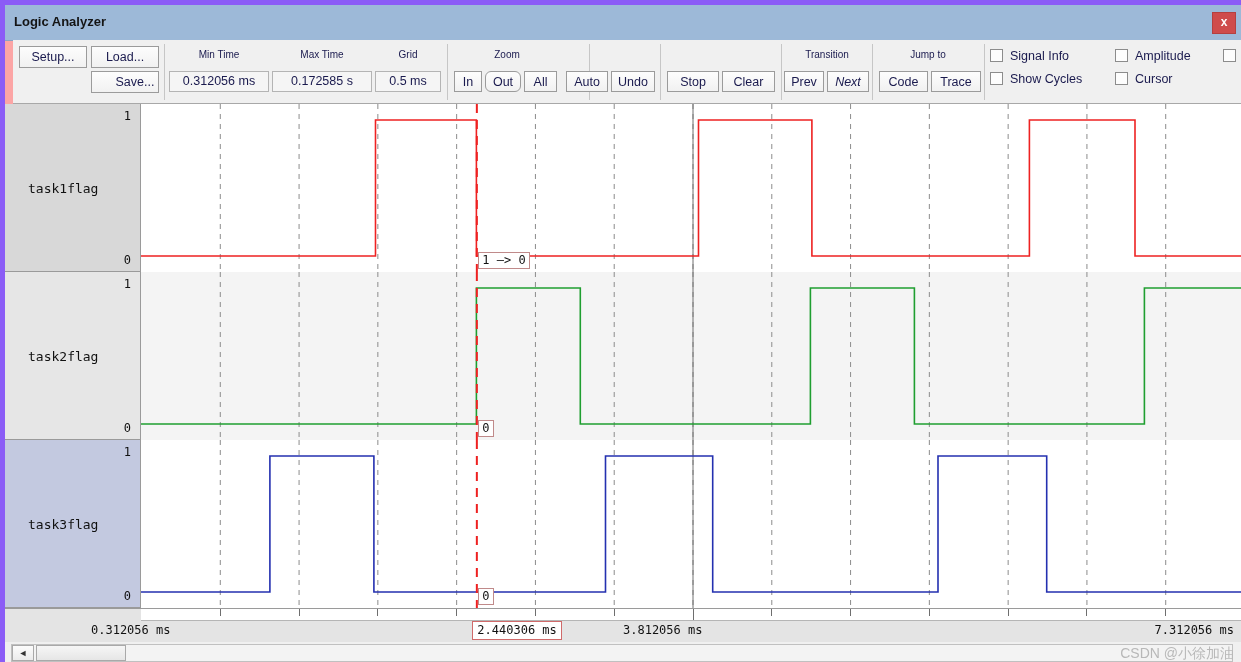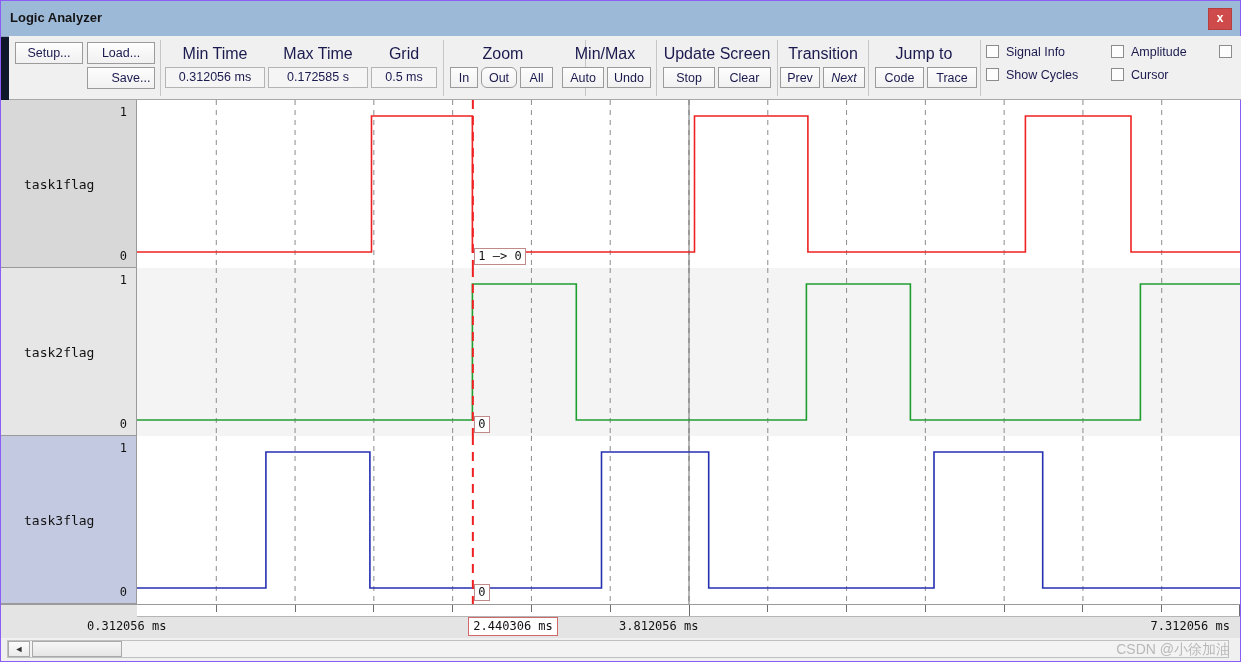--- a/index.html
+++ b/index.html
@@ -5,21 +5,21 @@
   html,body{margin:0;padding:0;}
   body{
     width:1241px;height:662px;
     background:#ffffff;
     font-family:"Liberation Sans", sans-serif;
     font-size:12px;
     color:#1a1a2e;
     overflow:hidden;
   }
   #app{position:relative;width:1241px;height:662px;box-sizing:border-box;
-       border:1px solid #8b5cf6;background:#0f172a;}
+       border:5px solid #8b5cf6;background:#fca5a5;}
 
   
   #titlebar{
     position:absolute;left:0;top:0;width:1239px;height:35px;
     background:#9db9d8;
     border-bottom:1px solid #8ba4c4;
   }
   #titlebar .title{
     position:absolute;left:9px;top:9px;
     font-size:13px;font-weight:bold;color:#141414;
@@ -35,21 +35,21 @@
   
   #toolbar{
     position:absolute;left:0;top:35px;width:1239px;height:64px;
     background:#f0f0f0;border-bottom:1px solid #a8a8a8;
     box-sizing:border-box;
     margin-left:8px;
   }
   .tgroup{position:absolute;top:0;height:64px;box-sizing:border-box;}
   .tgroup .ghead{
     position:absolute;top:9px;left:0;width:100%;text-align:center;
-    font-size:16px;color:#1a1a4e;white-space:nowrap;
+    font-size:10px;color:#1a1a4e;white-space:nowrap;
   }
   .grpsep{position:absolute;top:4px;width:1px;height:56px;background:#c6c6c6;}
 
   .btn{
     position:absolute;
     background:linear-gradient(#fdfdfd,#f1f1f1);
     border:1px solid #9b9b9b;
     font-size:12.5px;color:#1a1a4e;
     text-align:center;
     box-sizing:border-box;
@@ -193,29 +193,23 @@
       </div>
       <div class="field" style="left:362px;top:31px;width:66px;height:21px;">0.5 ms</div>
       <div class="grpsep" style="left:434px;"></div>
       <div class="tgroup" style="left:438px;width:112px;">
         <div class="ghead">Zoom</div>
       </div>
       <button class="btn" style="left:441px;top:31px;width:28px;height:21px;">In</button>
       <button class="btn" style="left:472px;top:31px;width:36px;height:21px;border-radius:6px;">Out</button>
       <button class="btn" style="left:511px;top:31px;width:33px;height:21px;">All</button>
       <div class="grpsep" style="left:576px;"></div>
-      <div class="tgroup" style="left:551px;width:90px;">
-        <div class="ghead">Min/Max</div>
-      </div>
       <button class="btn" style="left:553px;top:31px;width:42px;height:21px;">Auto</button>
       <button class="btn" style="left:598px;top:31px;width:44px;height:21px;">Undo</button>
       <div class="grpsep" style="left:647px;"></div>
-      <div class="tgroup" style="left:648px;width:120px;">
-        <div class="ghead">Update Screen</div>
-      </div>
       <button class="btn" style="left:654px;top:31px;width:52px;height:21px;">Stop</button>
       <button class="btn" style="left:709px;top:31px;width:53px;height:21px;">Clear</button>
       <div class="grpsep" style="left:768px;"></div>
       <div class="tgroup" style="left:771px;width:86px;">
         <div class="ghead">Transition</div>
       </div>
       <button class="btn" style="left:771px;top:31px;width:40px;height:21px;">Prev</button>
       <button class="btn" style="left:814px;top:31px;width:42px;height:21px;font-style:italic;">Next</button>
       <div class="grpsep" style="left:859px;"></div>
       <div class="tgroup" style="left:862px;width:106px;">

